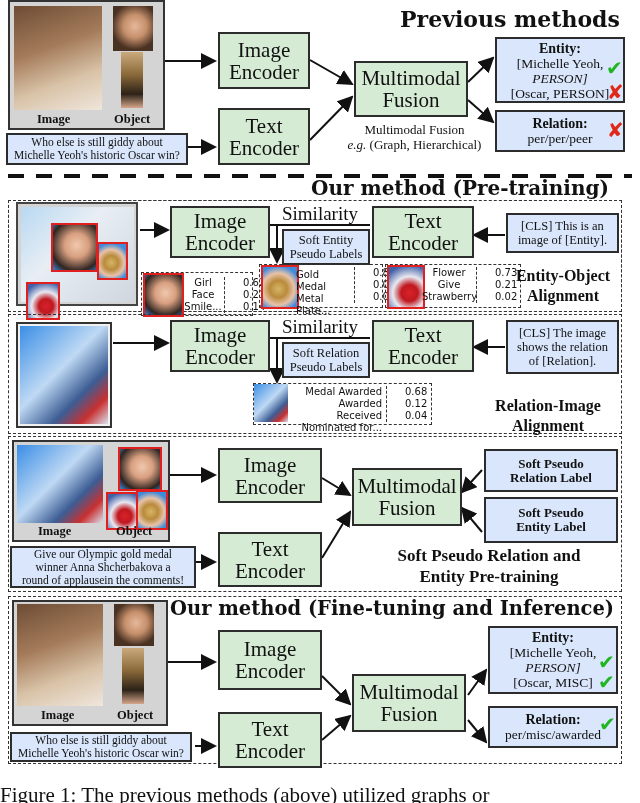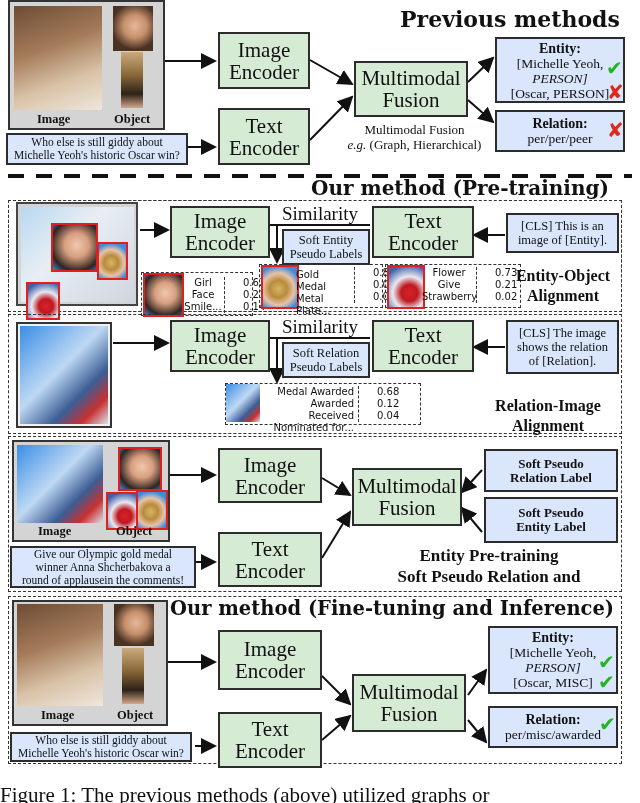--- a/index.html
+++ b/index.html
@@ -216,21 +216,21 @@
 </div>
 <div class="abs enc" style="left:372px;top:320px;width:102px;height:52px;">
   <span>Text</span>
   <span>Encoder</span>
 </div>
 <div class="abs lbl" style="left:506px;top:320px;width:113px;height:54px;font-size:12.5px;">
   <span>[CLS] The image</span>
   <span>shows the relation</span>
   <span>of [Relation].</span>
 </div>
-<div class="abs dash" style="left:225px;top:383px;width:196px;height:42px;">
+<div class="abs dash" style="left:253px;top:383px;width:179px;height:42px;">
   <div class="photo ph-blue" style="left:0px;top:0px;width:34px;height:38px;"></div>
   <div class="abs plist" style="left:36px;top:2px;width:92px;text-align:right;">
     <div>Medal Awarded</div>
     <div>Awarded Received</div>
     <div>Nominated for...</div>
   </div>
   <div class="abs pval" style="left:132px;top:2px;">
     <div>0.68</div>
     <div>0.12</div>
     <div>0.04</div>
@@ -269,22 +269,22 @@
 </div>
 <div class="abs lbl" style="left:484px;top:449px;width:134px;height:43px;font-weight:bold;font-size:13px;">
   <span>Soft Pseudo</span>
   <span>Relation Label</span>
 </div>
 <div class="abs lbl" style="left:484px;top:497px;width:134px;height:46px;font-weight:bold;font-size:13px;">
   <span>Soft Pseudo</span>
   <span>Entity Label</span>
 </div>
 <div class="abs bold-title" style="left:358px;top:545px;width:262px;font-size:17px;line-height:21px;">
+  <div>Soft Pseudo Relation and</div>
   <div>Entity Pre-training</div>
-  <div>Soft Pseudo Relation and</div>
 </div>
 
 <div class="abs dash" style="left:8px;top:596px;width:614px;height:168px;"></div>
 <div class="abs title-it" style="left:170px;top:597px;font-size:19.5px;">Our method (Fine-tuning and Inference)</div>
 <div class="abs imgpanel" style="left:12px;top:600px;width:156px;height:126px;">
   <div class="photo ph-brown" style="left:3px;top:2px;width:86px;height:102px;"></div>
   <div class="photo ph-face" style="left:100px;top:2px;width:40px;height:42px;"></div>
   <div class="photo ph-oscar" style="left:108px;top:46px;width:22px;height:56px;"></div>
   <span class="cap" style="left:27px;top:106px;">Image</span>
   <span class="cap" style="left:103px;top:106px;">Object</span>

